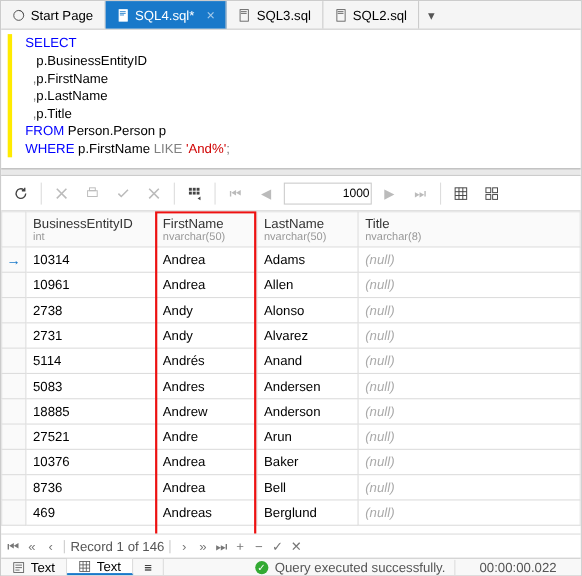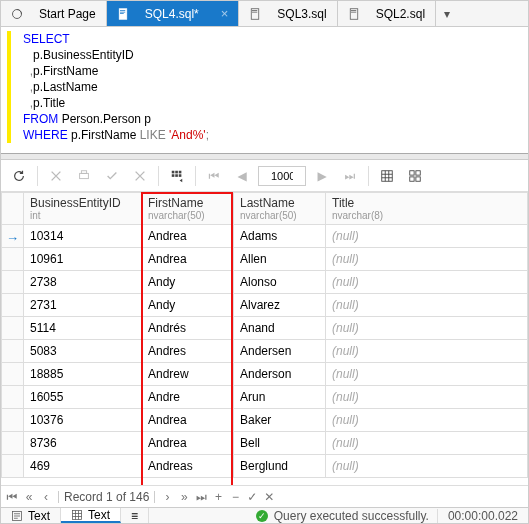--- a/index.html
+++ b/index.html
@@ -1,55 +1,55 @@
 <!DOCTYPE html>
 <html><head>
 <meta charset="utf-8">
 <style>
 * { box-sizing: border-box; margin: 0; padding: 0; font-family: "Segoe UI", Tahoma, sans-serif; font-size: 12px; }
 body { width: 529px; height: 524px; background: #fff; display: flex; flex-direction: column; border: 1px solid #ccc; }
 .tabs { display: flex; height: 26px; background: #f5f5f5; border-bottom: 1px solid #ccc; }
-.tab { display: flex; align-items: center; padding: 0 10px; border-right: 1px solid #ccc; position: relative; gap: 16px; cursor: pointer; }
+.tab { display: flex; align-items: center; padding: 0 10px; border-right: 1px solid #ccc; position: relative; gap: 5px; cursor: pointer; }
 .tab.active { background: #1979ca; color: #fff; align-items: center; }
 .tab .x { margin-left: 6px; opacity: 0.6; font-size: 13px; }
 .tab-dropdown { width: 22px; display: flex; align-items: center; justify-content: center; color: #555; }
 .editor { padding: 4px 6px 10px 6px; font-family: Consolas, monospace; font-size: 13px; position: relative; border-bottom: 1px solid #aaa; }
 .editor .gutter { position: absolute; left: 6px; top: 4px; width: 4px; height: calc(100% - 14px); background: #ffeb00; }
 .editor pre { margin-left: 16px; line-height: 16px; white-space: pre; }
 .kw-blue { color: #0000ff; }
 .kw-gray { color: #808080; }
 .kw-black { color: #000; text-align: right; }
 .kw-red { color: #d00000; }
 .splitter { height: 6px; background: #e9e9e9; border-bottom: 1px solid #ccc; }
 .toolbar { display: flex; align-items: center; height: 32px; padding: 0 6px; gap: 4px; border-bottom: 1px solid #ddd; }
 .tbtn { width: 24px; height: 24px; display: flex; align-items: center; justify-content: center; color: #555; border-radius: 2px; }
 .tbtn.disabled { color: #bbb; }
 .tbtn svg { width: 14px; height: 14px; }
 .tsep { width: 1px; height: 20px; background: #ddd; margin: 0 2px; }
-.pagebox { width: 48px; height: 20px; border: 1px solid #ccc; padding: 0 12px; font-size: 11px; text-align: left; }
+.pagebox { width: 80px; height: 20px; border: 1px solid #ccc; padding: 0 1px; font-size: 11px; text-align: right; }
 .grid-wrap { flex: 1; overflow: hidden; position: relative; }
 .grid { width: 100%; border-collapse: collapse; table-layout: fixed; }
 .grid th, .grid td { border: 1px solid #ddd; padding: 3px 6px; text-align: left; height: 23px; overflow: hidden; text-overflow: ellipsis; white-space: nowrap; }
 .grid th { background: #fafafa; font-weight: normal; vertical-align: top; }
 .grid th .colname { color: #333; }
 .grid th .coltype { color: #999; font-size: 10px; }
 .rownum-col { width: 22px; background: #fafafa; }
 .rownum-col.arrow { color: #1979ca; font-size: 13px; text-align: center; padding: 0; }
 .col-id { text-align: center; }
 .col-null { color: #aaa; font-style: italic; }
 .highlight-col { position: absolute; border: 2px solid #e11; pointer-events: none; }
 .navbar { display: flex; align-items: center; height: 22px; border-top: 1px solid #ddd; padding: 0 4px; gap: 3px; font-size: 11px; color: #555; }
 .navbtn { width: 14px; text-align: center; color: #777; cursor: pointer; }
 .navsep { width: 1px; height: 12px; background: #ccc; margin: 0 2px; }
 .statusbar { display: flex; align-items: center; height: 16px; border-top: 1px solid #ccc; background: #f8f8f8; }
 .sbtab { display: flex; align-items: center; gap: 5px; padding: 0 10px; height: 100%; border-right: 1px solid #ddd; cursor: pointer; }
 .sbtab.active { background: #fff; border-bottom: 2px solid #1979ca; }
 .sb-spacer { flex: 1; }
 .sb-status { display: flex; align-items: center; gap: 6px; padding: 0 8px; color: #555; }
-.sb-time { padding: 0 10px; color: #555; border-left: 1px solid #ddd; }
+.sb-time { padding: 0 22px; color: #555; border-left: 1px solid #ddd; }
 .check-icon { width: 12px; height: 12px; border-radius: 50%; background: #3a3; color: #fff; display: flex; align-items: center; justify-content: center; font-size: 9px; }
 .tab-icon { width: 12px; height: 12px; }
 </style>
 </head>
 <body>
 
 <div class="tabs">
   <div class="tab">
     <svg class="tab-icon" viewBox="0 0 16 16">
         <circle cx="8" cy="8" r="6" fill="none" stroke="#555" stroke-width="1.2"></circle>
@@ -237,21 +237,21 @@
         </tr>
         <tr>
           <td class="rownum-col"></td>
           <td class="col-id">18885</td>
           <td>Andrew</td>
           <td>Anderson</td>
           <td class="col-null">(null)</td>
         </tr>
         <tr>
           <td class="rownum-col"></td>
-          <td class="col-id">16055</td>
+          <td class="col-id">27521</td>
           <td>Andre</td>
           <td>Arun</td>
           <td class="col-null">(null)</td>
         </tr>
         <tr>
           <td class="rownum-col"></td>
           <td class="col-id">10376</td>
           <td>Andrea</td>
           <td>Baker</td>
           <td class="col-null">(null)</td>

